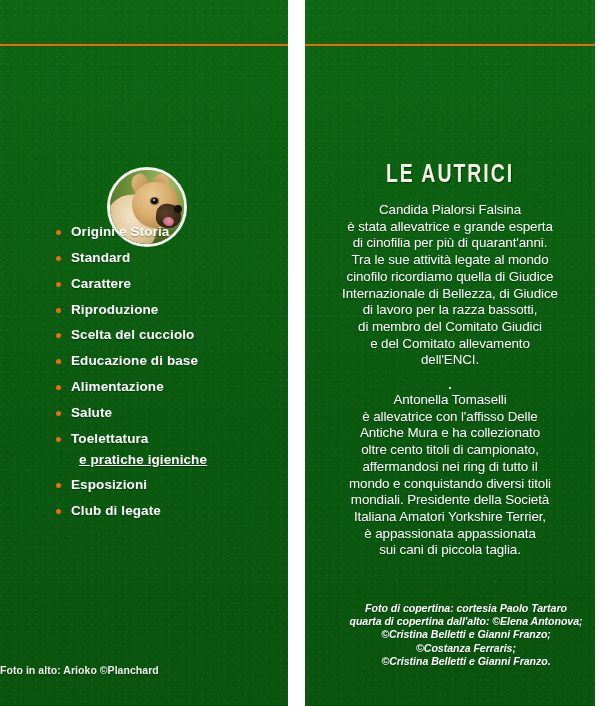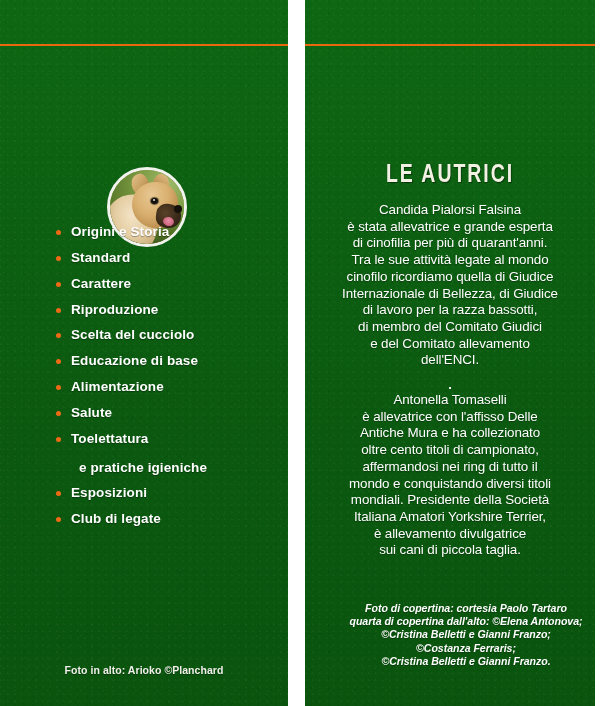--- a/index.html
+++ b/index.html
@@ -178,29 +178,30 @@
     left: 0;
     top: 5px;
     width: 5px;
     height: 5px;
     border-radius: 50%;
     background: #ef6a16;
   }
   .toc li .l2 {
     display: block;
     padding-left: 8px;
-    margin-top: 14px;
+    margin-top: 6px;
+    text-decoration: underline;
   }
 
   .left-credit {
     position: absolute;
     left: 0;
     width: 288px;
     top: 664px;
-    text-align: center;
+    text-align: left;
     color: #f0f0ea;
     font-size: 10.5px;
     font-weight: bold;
     letter-spacing: 0.05px;
     text-shadow: 0 1px 1px rgba(0,0,0,0.35);
   }
 
   
 
   .authors-title {
@@ -359,21 +360,21 @@
 
   <div class="bio-block bio-2">
     <span class="name">Antonella Tomaselli</span>
     <span class="line">è allevatrice con l'affisso Delle</span>
     <span class="line">Antiche Mura e ha collezionato</span>
     <span class="line">oltre cento titoli di campionato,</span>
     <span class="line">affermandosi nei ring di tutto il</span>
     <span class="line">mondo e conquistando diversi titoli</span>
     <span class="line">mondiali. Presidente della Società</span>
     <span class="line">Italiana Amatori Yorkshire Terrier,</span>
-    <span class="line">è allevamento divulgatrice</span>
+    <span class="line">è appassionata appassionata</span>
     <span class="line">sui cani di piccola taglia.</span>
   </div>
 
   <div class="photo-credits">
     <span class="cline">Foto di copertina: cortesia Paolo Tartaro</span>
     <span class="cline">quarta di copertina dall'alto: ©Elena Antonova;</span>
     <span class="cline">©Cristina Belletti e Gianni Franzo;</span>
     <span class="cline">©Costanza Ferraris;</span>
     <span class="cline">©Cristina Belletti e Gianni Franzo.</span>
   </div>

